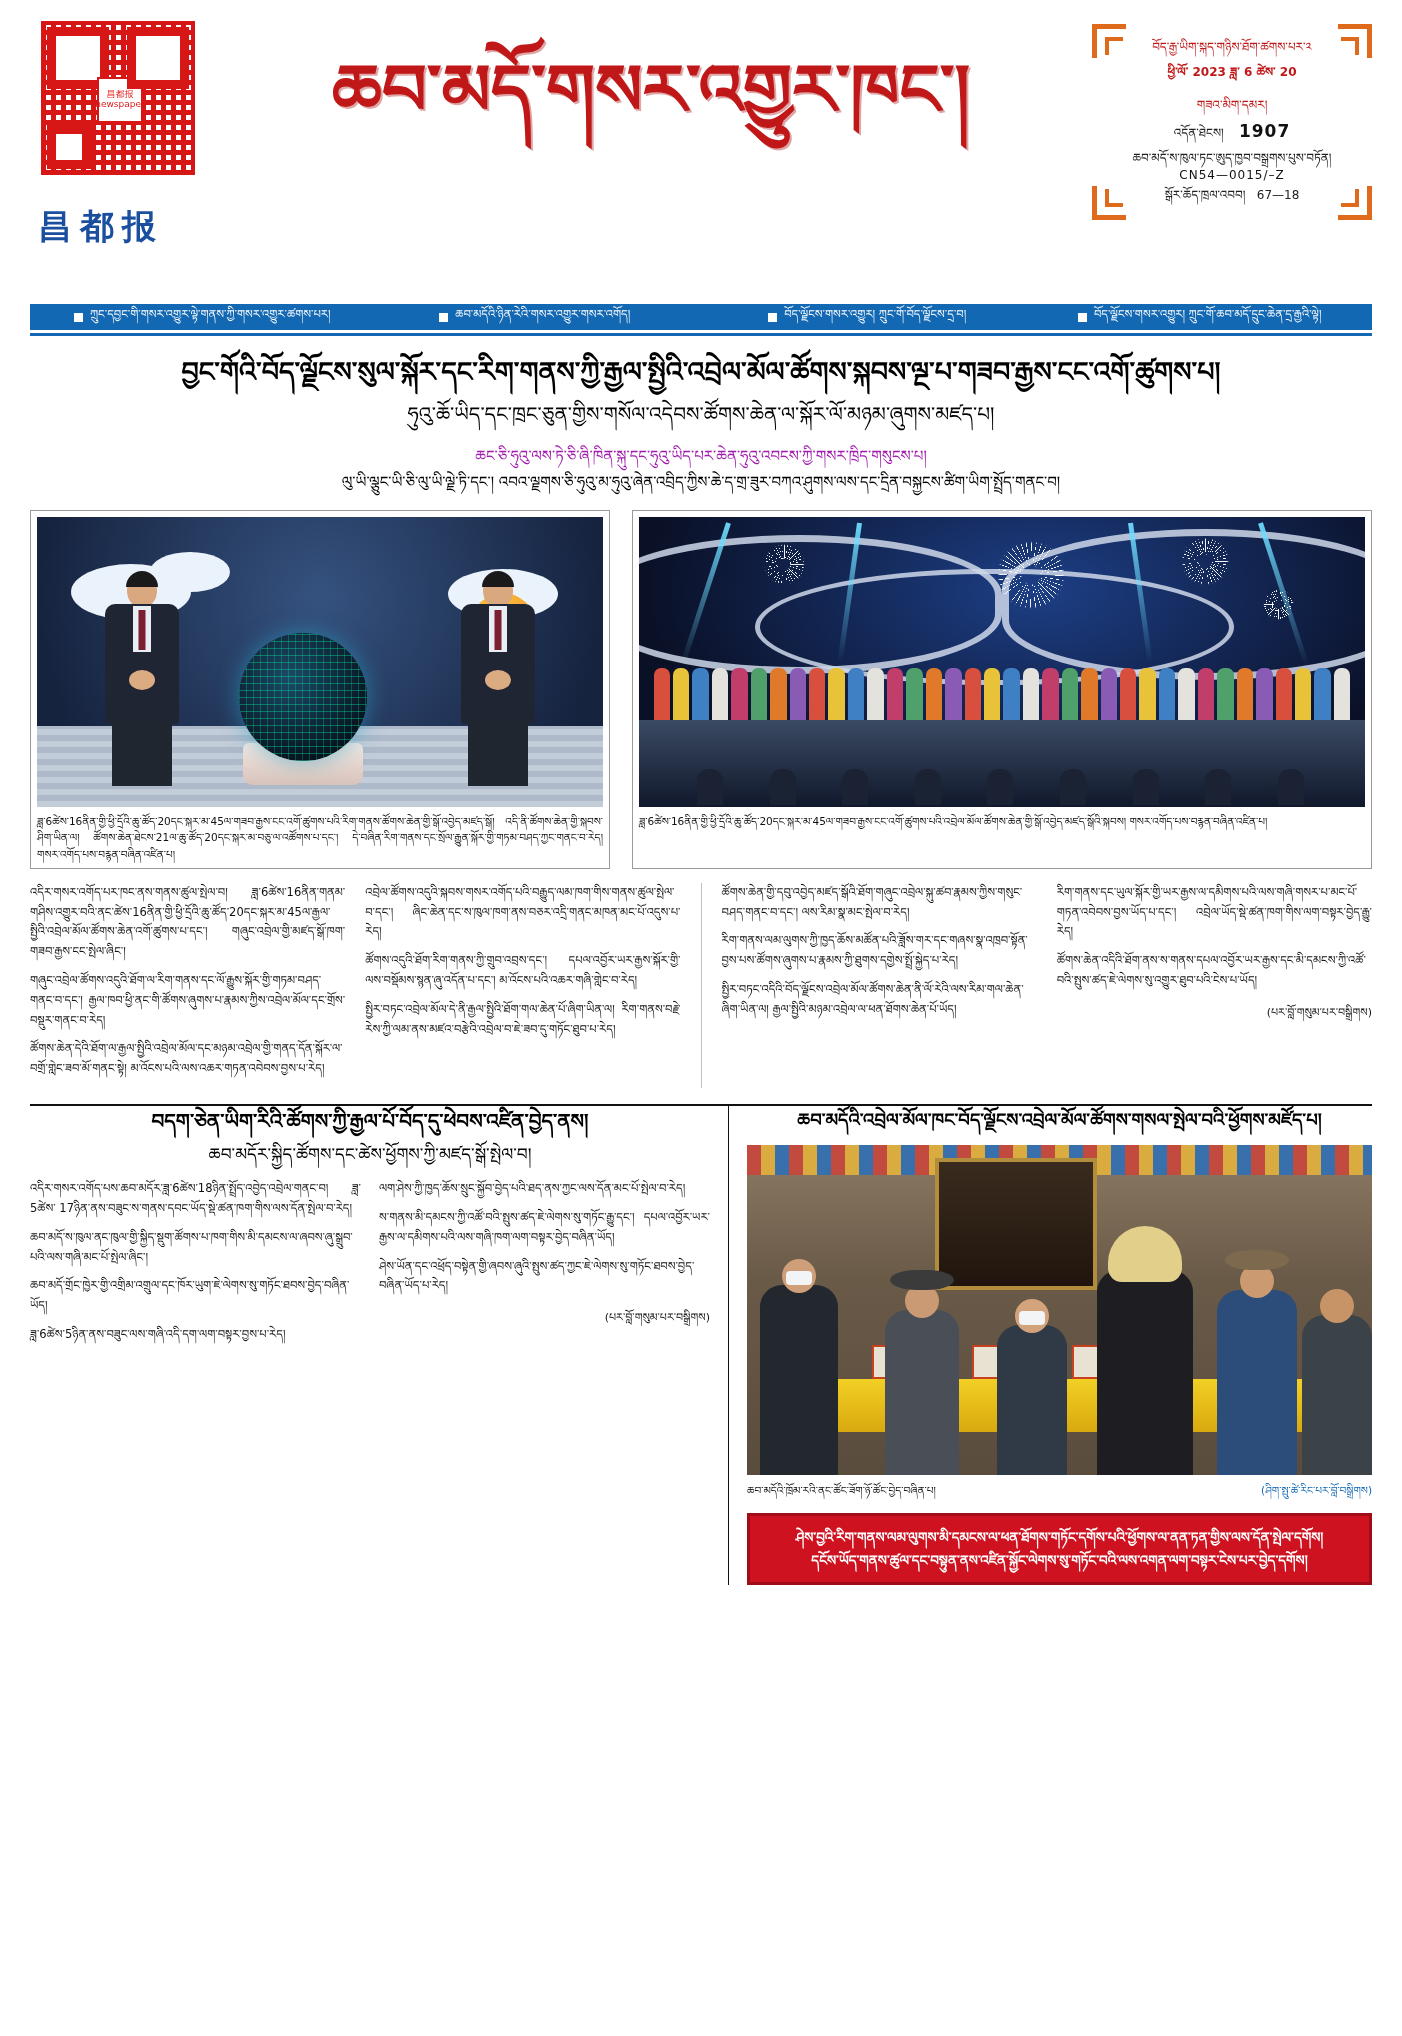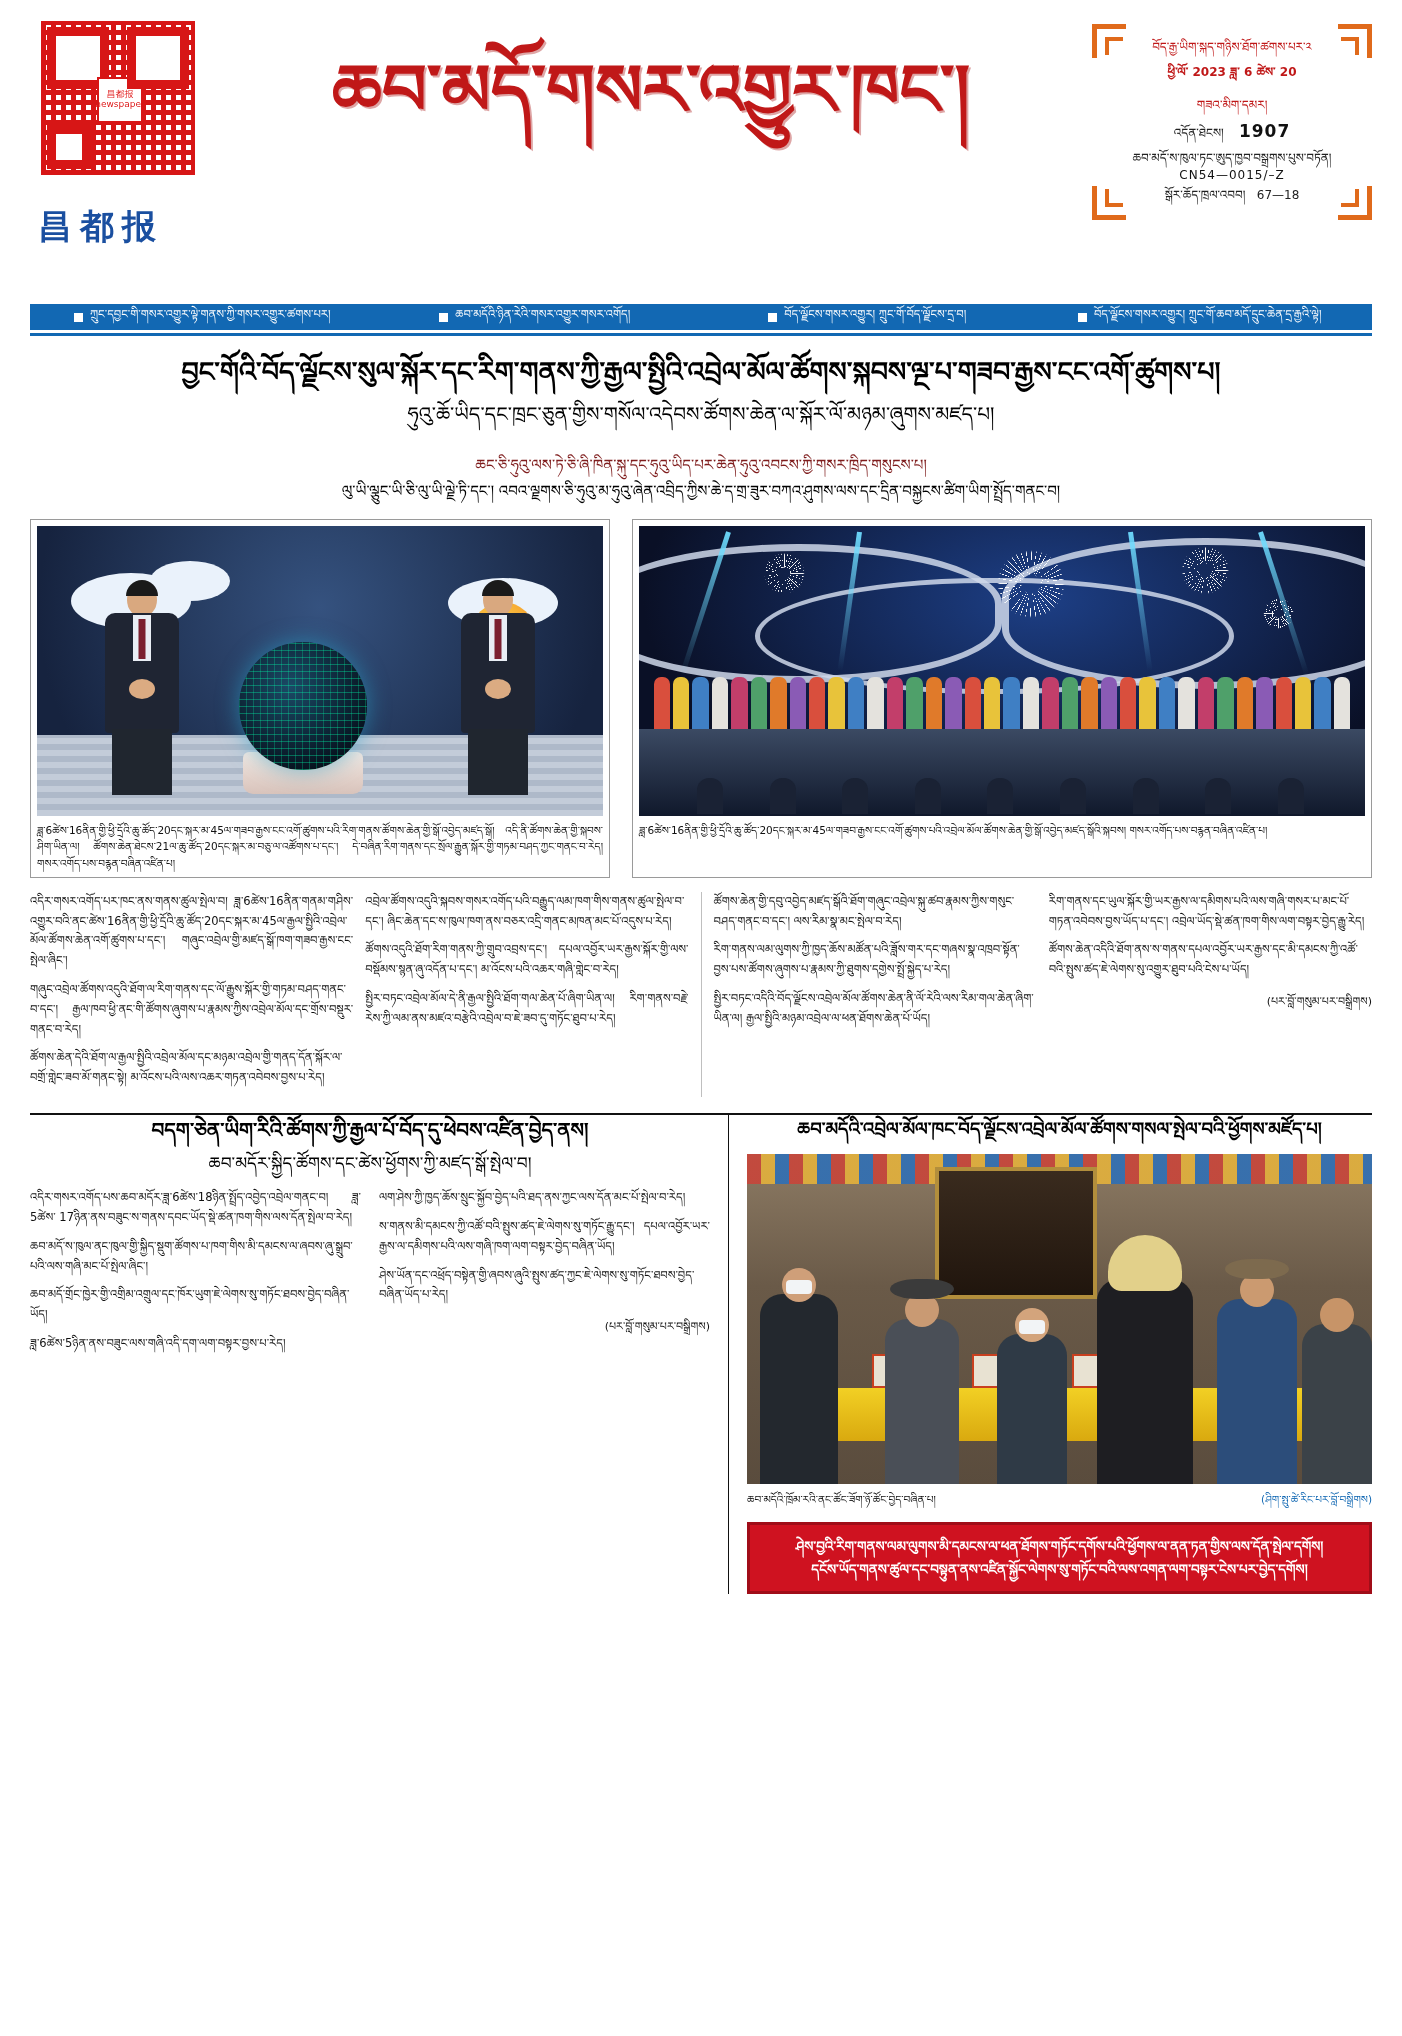--- a/index.html
+++ b/index.html
@@ -145,21 +145,21 @@
     line-height: 1.45;
     font-weight: bold;
     color: #000;
   }
   .h-sub1 {
     font-size: 20px;
     line-height: 1.5;
     margin-top: 8px;
     color: #000;
   }
-  .h-sub2 { font-size: 15px; line-height: 1.6; margin-top: 24px; color: #7f1d1d; }
+  .h-sub2 { font-size: 15px; line-height: 1.6; margin-top: 15px; color: #a21caf; }
   .h-sub3 { font-size: 15px; line-height: 1.6; margin-top: 2px; color: #000; }
 
   
   .photo-row { display: flex; gap: 22px; margin-top: 10px; }
   .photo-cell { border: 1px solid #9a9a9a; padding: 6px; background: #fff; }
   .photo-left { width: 580px; }
   .photo-right { flex: 1; }
   .ph {
     width: 100%;
     position: relative;
@@ -233,21 +233,21 @@
   }
   .beam { position:absolute; width:5px; background: linear-gradient(180deg, rgba(110,220,255,.95), rgba(110,220,255,0)); transform-origin: top center; }
   .crowd-row { position: absolute; left: 2%; right: 2%; display:flex; gap:3px; }
   .perf { width: 17px; border-radius: 7px 7px 2px 2px; }
   .audience { position:absolute; left:0; right:0; bottom:0; height:30%; background: linear-gradient(#3b4a63, #10182b); }
   .aud-dot { position:absolute; bottom:2%; width:26px; height:36px; background:#1a2234; border-radius:12px 12px 0 0; }
 
   
   .cols {
     display: flex;
-    gap: 12px;
+    gap: 20px;
     margin-top: 14px;
     padding-bottom: 10px;
   }
   .col { flex: 1; }
   .ptxt {
     font-size: 11.5px;
     line-height: 1.72;
     text-align: justify;
     color: #111;
     margin: 0 0 9px;

